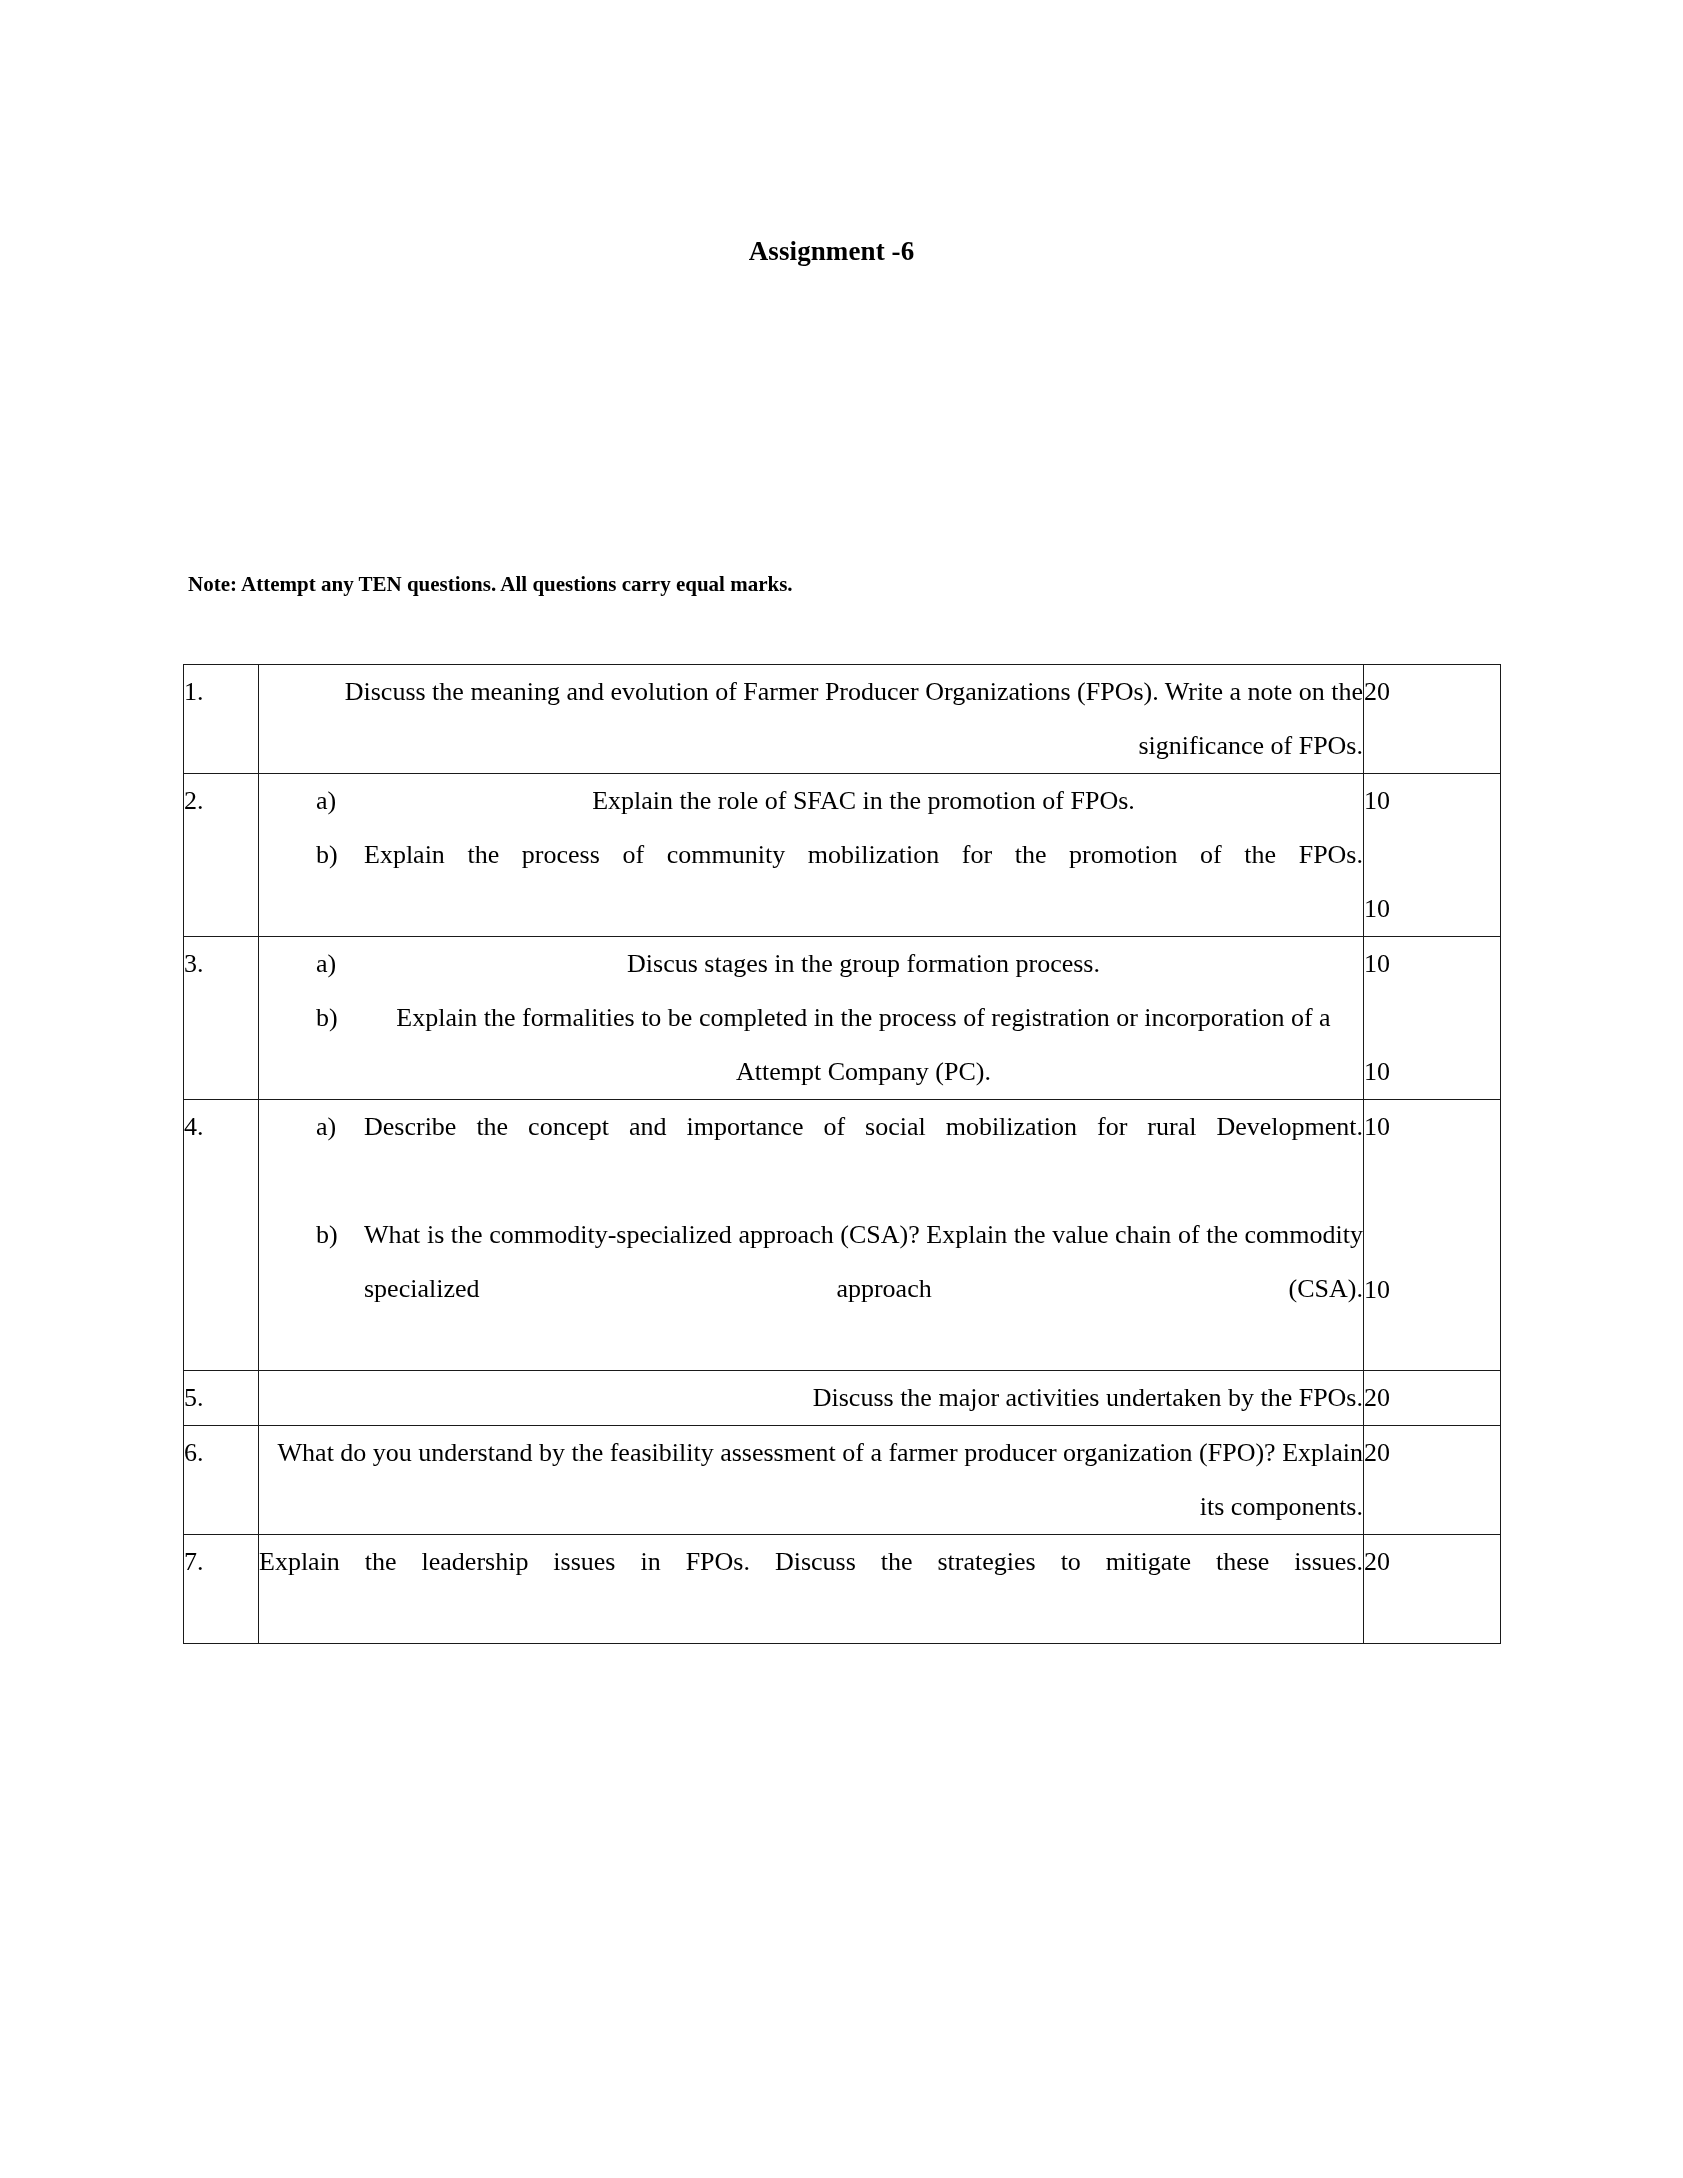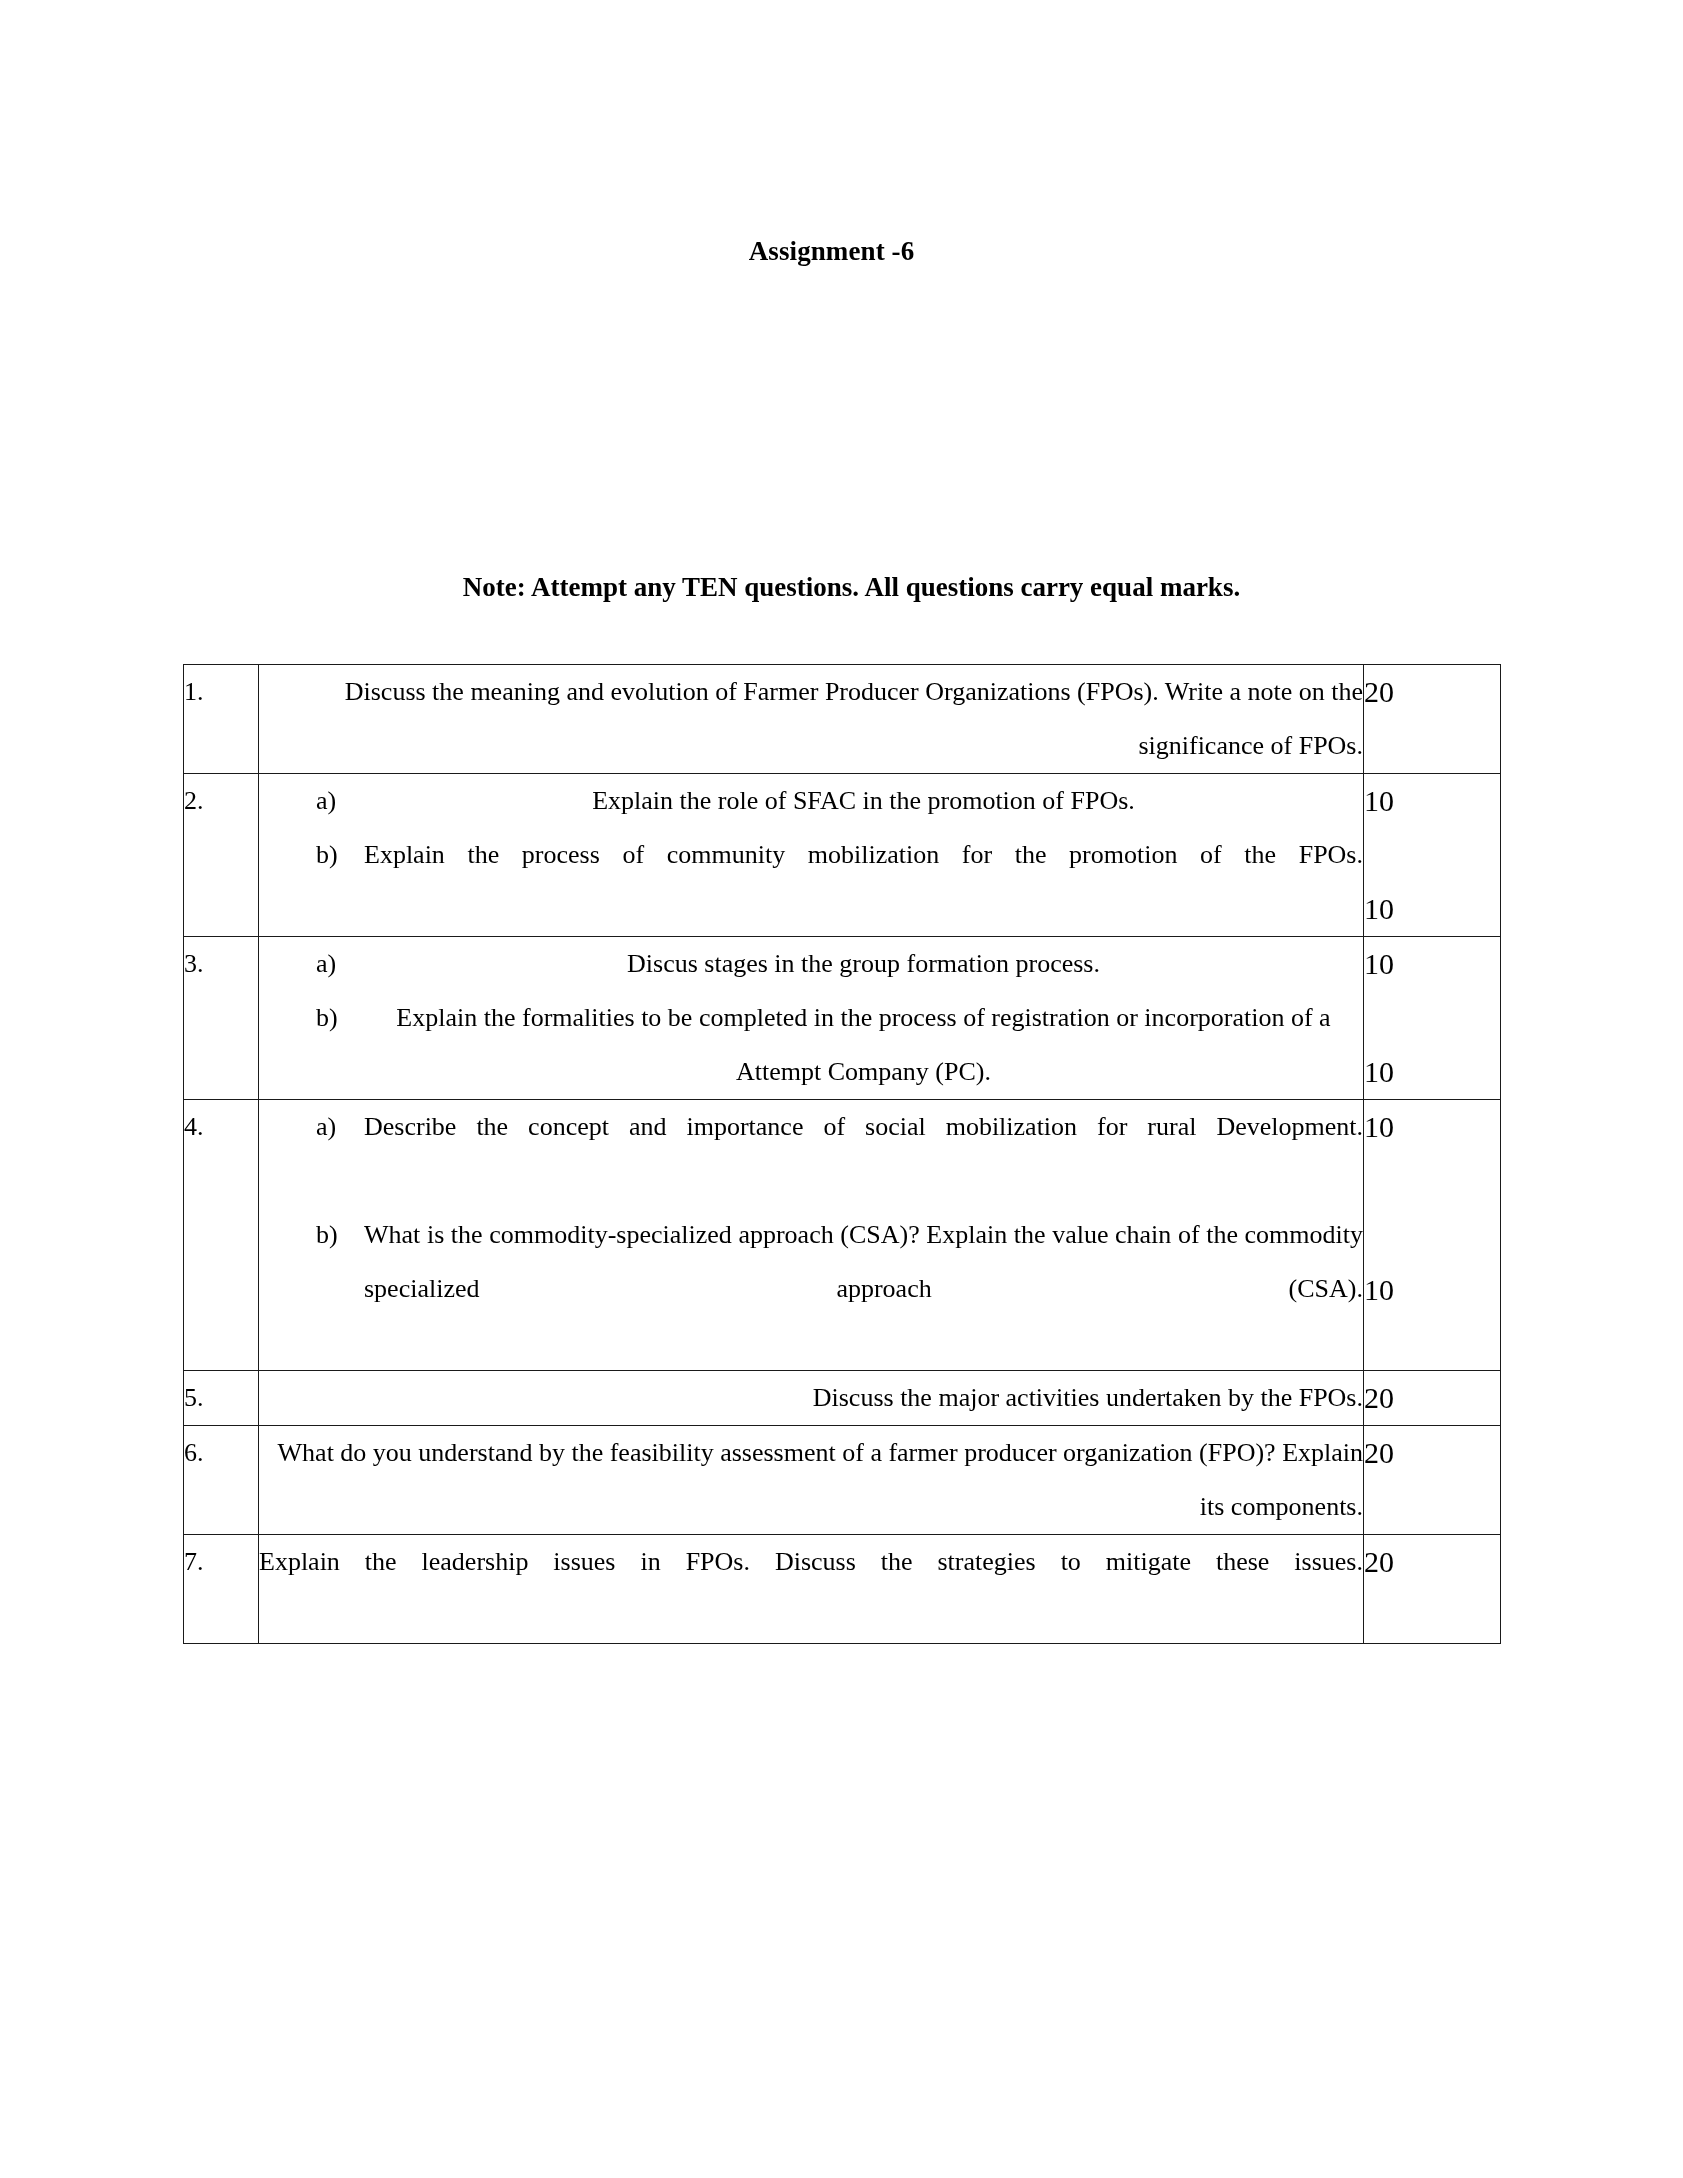--- a/index.html
+++ b/index.html
@@ -56,22 +56,22 @@
     text-align: right;
     font-size: 27px;
     font-weight: bold;
     line-height: 1.0;
   }
   .note-line {
     position: absolute;
     left: 188px;
     top: 574px;
     width: 1327px;
-    text-align: center;
-    font-size: 27px;
+    text-align: left;
+    font-size: 21px;
     font-weight: bold;
     line-height: 1.0;
   }
 
   
   .qtable {
     position: absolute;
     left: 183px;
     top: 664px;
     width: 1317px;
@@ -93,21 +93,21 @@
     line-height: 54px;
     font-size: 26px;
   }
   .cell-body {
     padding: 10px 14px 22px 14px;
     line-height: 54px;
   }
   .cell-marks {
     padding: 10px 0 22px 14px;
     line-height: 54px;
-    font-size: 30px;
+    font-size: 26px;
   }
 
   
   .qtext {
     display: block;
     text-align: right;
   }
   .qtext.justify {
     text-align: justify;
     text-justify: inter-word;

